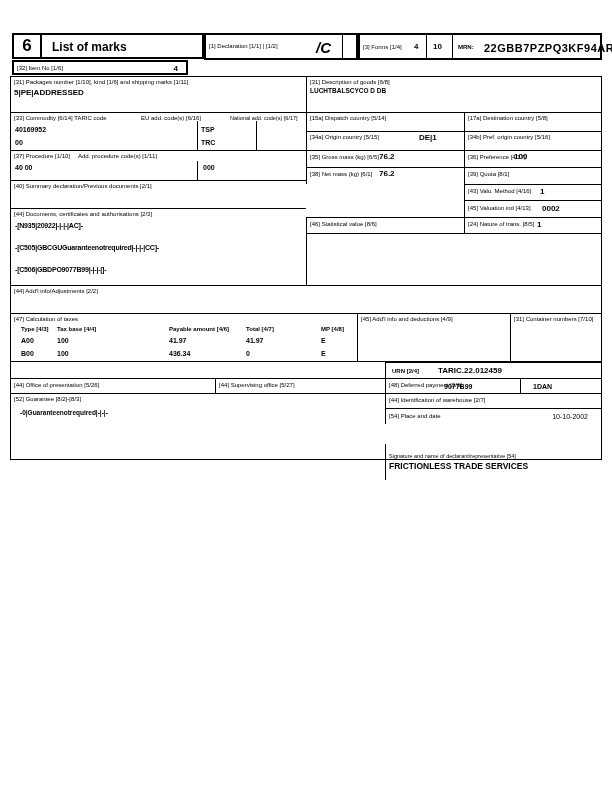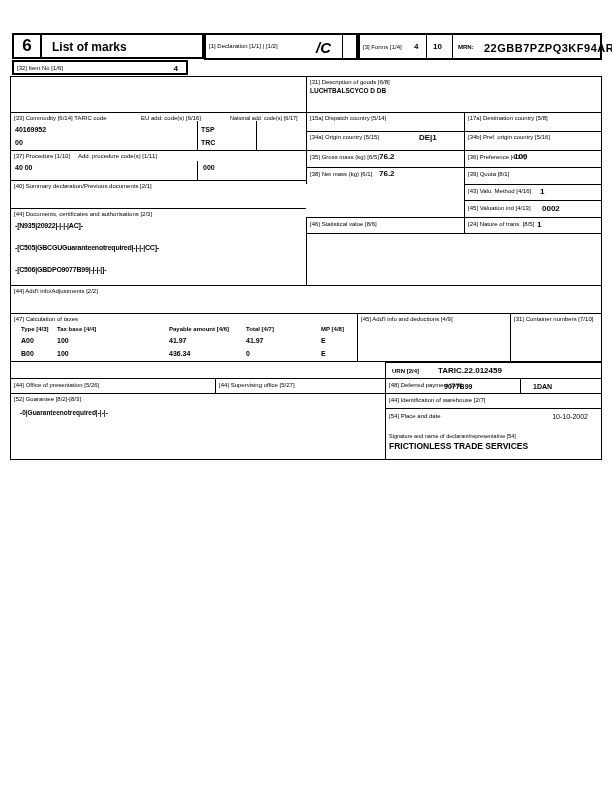--- a/index.html
+++ b/index.html
@@ -51,20 +51,24 @@
     <span class="mrn" style="position:absolute; left:124px; top:7px;">22GBB7PZPQ3KF94AR3</span>
   </div>
 
   <div class="thick" style="left:12px; top:60px; width:176px; height:15px;">
     <span class="lbl" style="left:3px; top:3px;">[32] Item No [1/6]</span>
     <span class="val" style="right:8px; top:3px;">4</span>
   </div>
 
   <div class="form-outline" style="left:10px; top:76px; width:592px; height:384px;"></div>
 
+  <div class="c" style="left:10px; top:76px; width:296px; height:36px;">
+    <span class="lbl" style="left:3px; top:2px;">[31] Packages number [1/10], kind [1/6] and shipping marks [1/11]</span>
+    <span class="val" style="left:3px; top:12px;">5|PE|ADDRESSED</span>
+  </div>
   <div class="c" style="left:306px; top:76px; width:296px; height:36px;">
     <span class="lbl" style="left:3px; top:2px;">[31] Description of goods [6/8]</span>
     <span class="val val6" style="left:3px; top:11px;">LUCHTBALSCYCO D DB</span>
   </div>
 
   <div class="c" style="left:10px; top:112px; width:296px; height:38px;">
     <span class="lbl" style="left:3px; top:2px;">[33] Commodity [6/14] TARIC code</span>
     <span class="lbl" style="left:130px; top:2px;">EU add. code(s) [6/16]</span>
     <span class="lbl txt55" style="left:219px; top:2px;">National add. code(s) [6/17]</span>
     <span class="val val7" style="left:4px; top:13px;">40169952</span>
@@ -188,18 +192,18 @@
     <span class="lbl" style="left:3px; top:2px;">[52] Guarantee [8/2]-[8/3]</span>
     <span class="val val6" style="left:9px; top:16px;">-0|Guaranteenotrequired|-|-|-</span>
   </div>
   <div class="c" style="left:385px; top:393px; width:217px; height:15px;">
     <span class="lbl" style="left:3px; top:3px;">[44] Identification of warehouse [2/7]</span>
   </div>
   <div class="c" style="left:385px; top:408px; width:217px; height:16px;">
     <span class="lbl" style="left:3px; top:4px;">[54] Place and date</span>
     <span class="val val7" style="right:14px; top:4px; font-weight:normal;">10-10-2002</span>
   </div>
-  <div class="c" style="left:385px; top:424px; width:217px; height:36px; border-top:none;">
+  <div class="c" style="left:385px; top:444px; width:217px; height:36px; border-top:none;">
     <span class="lbl txt55" style="left:3px; top:9px;">Signature and name of declarant/representative [54]</span>
     <span class="val" style="left:3px; top:18px; font-size:8.5px;">FRICTIONLESS TRADE SERVICES</span>
   </div>
 
 </div>
 
 </body></html>

